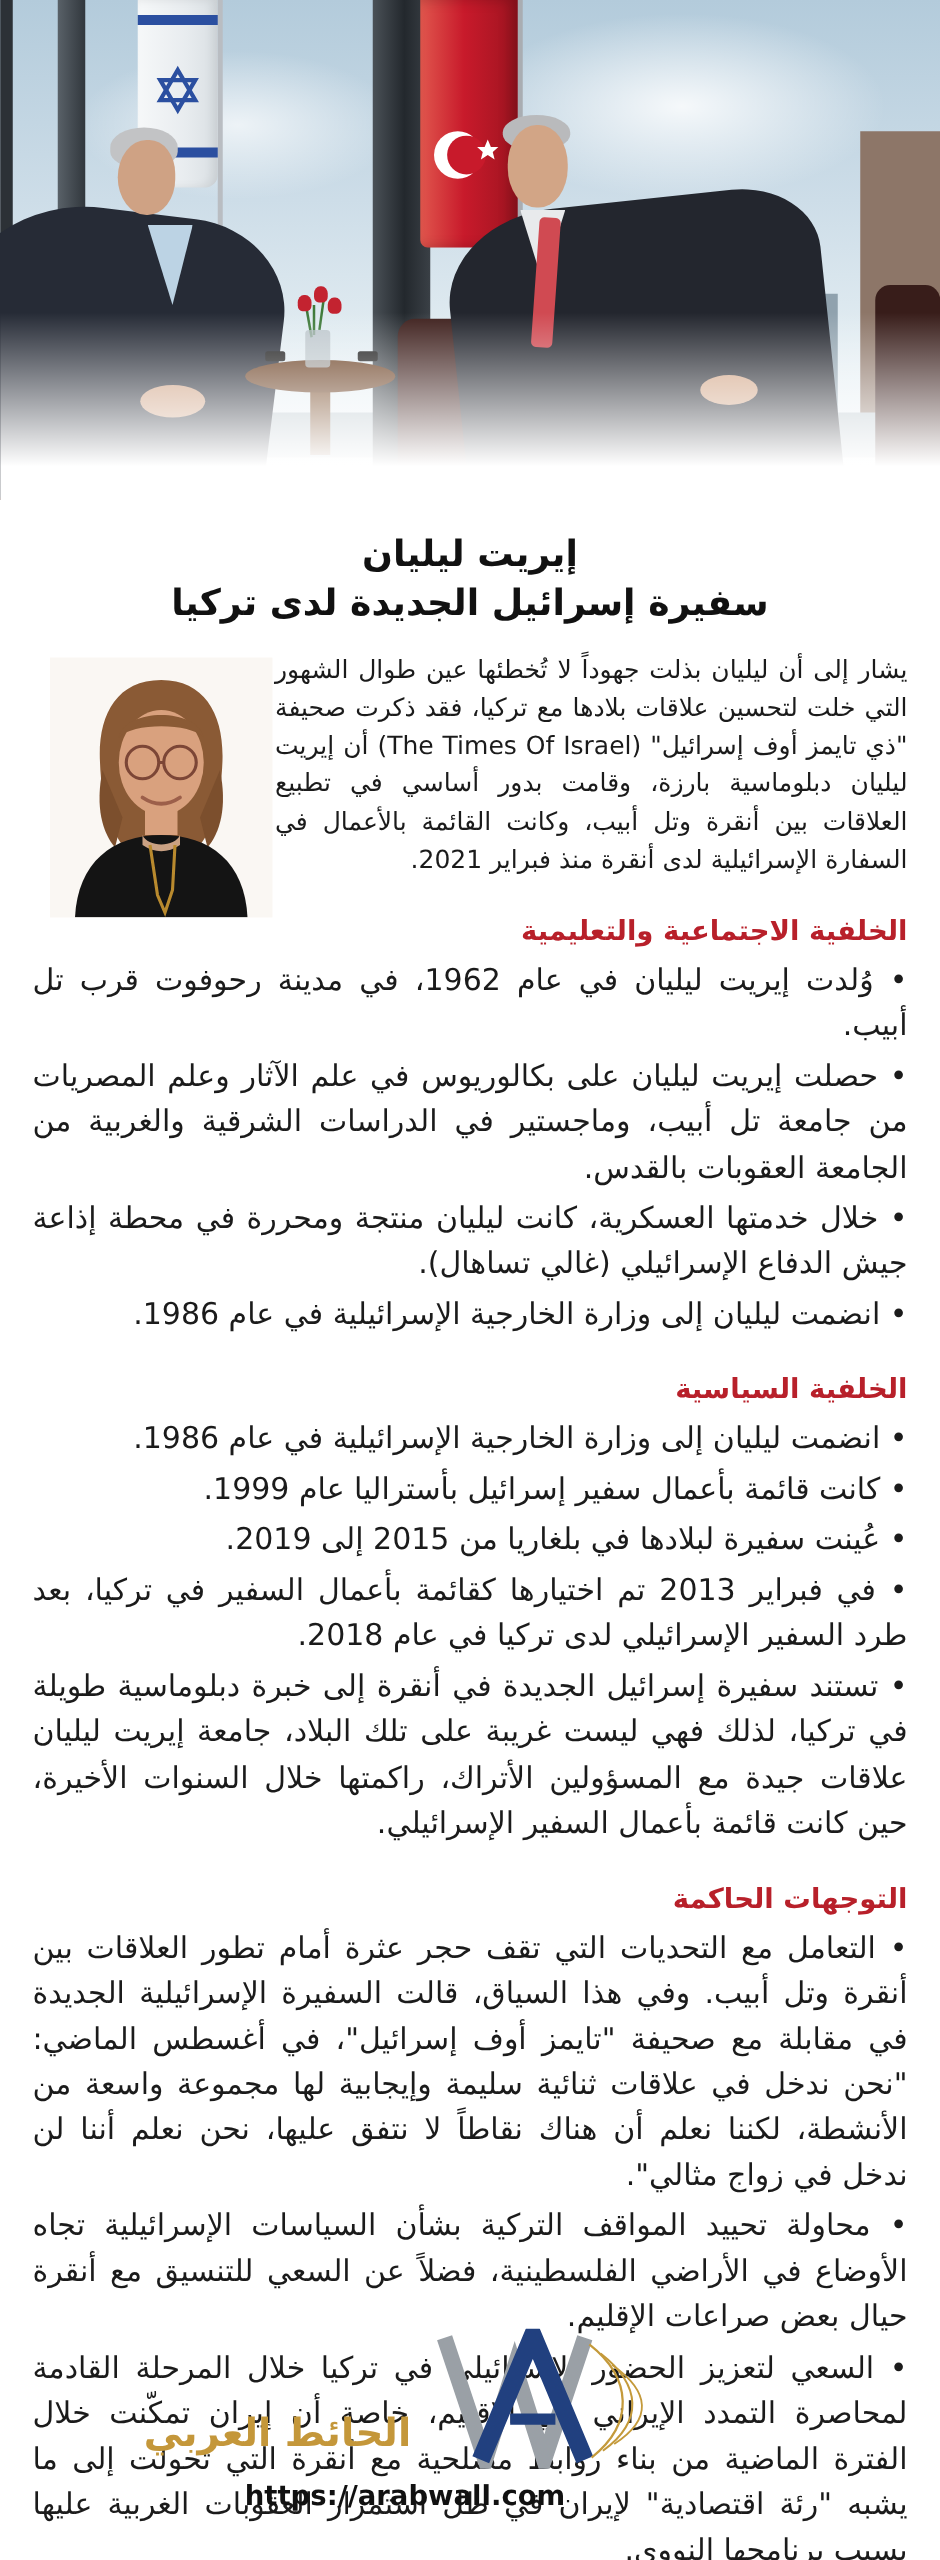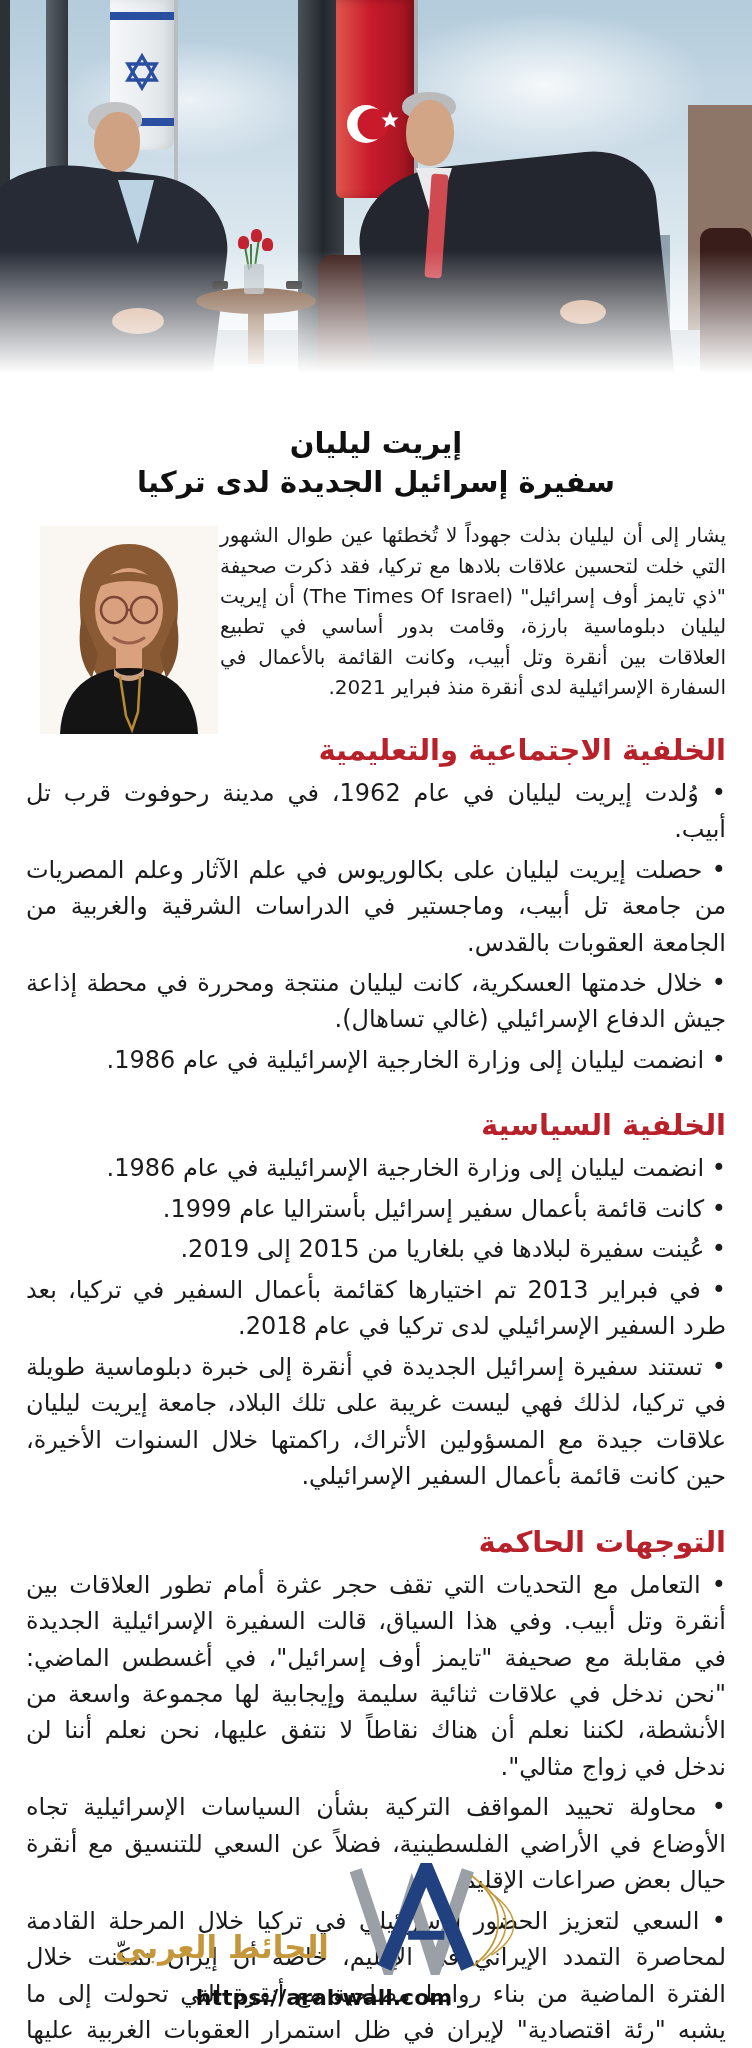--- a/index.html
+++ b/index.html
@@ -66,21 +66,21 @@
   .mic{width:16px;height:8px;background:#1c1c1c;border-radius:2px;}
   .mic1{left:212px;top:281px;} .mic2{left:286px;top:281px;}
   .hero-fade{left:0;bottom:0;width:752px;height:150px;
     background:linear-gradient(180deg,rgba(255,255,255,0) 0%,#ffffff 82%);}
   
   .content{padding:0 26px;direction:rtl;}
   h1{margin:24px 0 18px;text-align:center;font-size:29px;line-height:1.35;color:#111;font-weight:bold;}
   .portrait-wrap{float:left;width:178px;height:208px;margin:6px 2px 8px 14px;
     background:#fbf9f6;position:relative;overflow:hidden;}
   p.body-text{font-size:20px;line-height:1.52;text-align:justify;margin:0 0 14px;}
-  h2.sec{color:#b8202a;font-size:29px;margin:30px 0 8px;font-weight:bold;}
+  h2.sec{color:#b8202a;font-size:22px;margin:30px 0 8px;font-weight:bold;}
   p.bullet{font-size:24px;line-height:1.52;text-align:justify;margin:0 0 4px;}
   p.bullet::before{content:"• ";}
   
   .footer{position:absolute;left:0;bottom:38px;width:648px;text-align:center;direction:ltr;}
   .logo-row{display:flex;align-items:flex-end;justify-content:center;gap:14px;height:112px;}
   .brand{font-size:31px;font-weight:bold;color:#c4973a;padding-bottom:10px;}
   .site-url{margin-top:10px;font-size:22px;font-weight:bold;color:#111;}
 </style>
 </head>
 <body>

